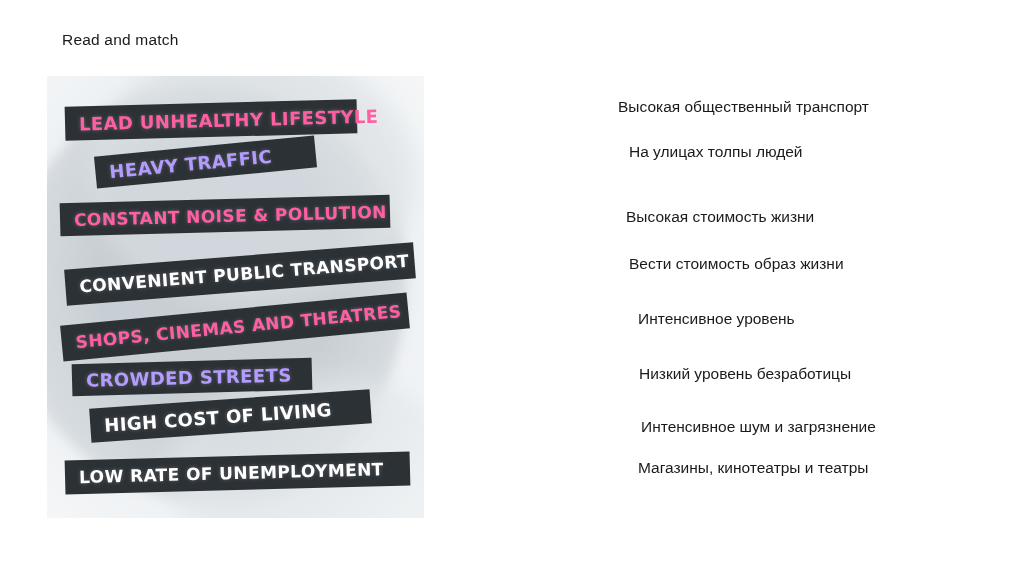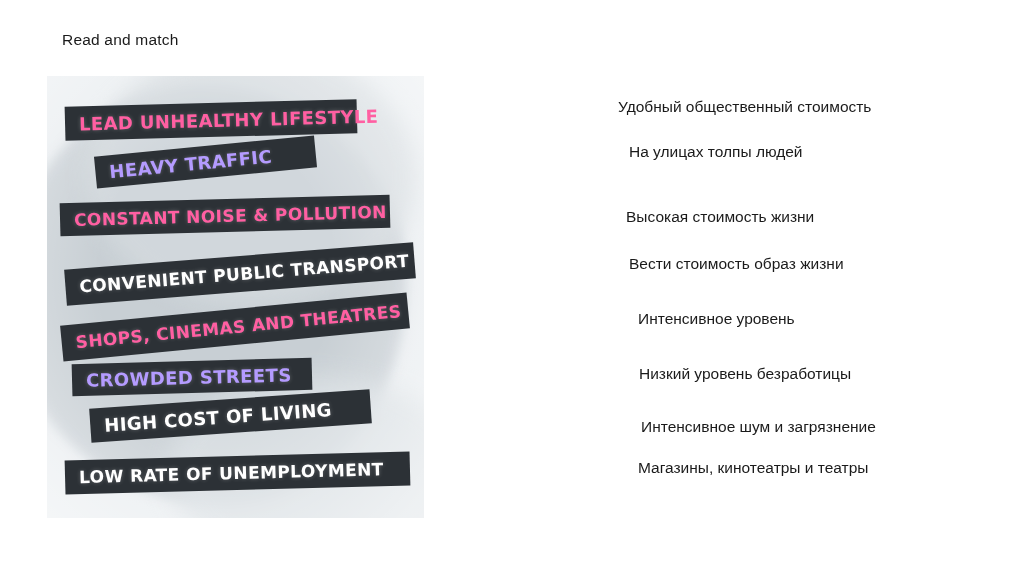--- a/index.html
+++ b/index.html
@@ -122,21 +122,21 @@
         <div class="strip" style="left: 13px; top: 123px; width: 330px; height: 33px; padding-left: 14px; font-size: 17px; color: rgb(255, 95, 162); background: rgb(44, 49, 54); transform: rotate(-1.5deg);">CONSTANT NOISE &amp; POLLUTION</div>
         <div class="strip" style="left: 18px; top: 180px; width: 350px; height: 36px; padding-left: 14px; font-size: 17px; color: rgb(255, 255, 255); background: rgb(44, 49, 54); transform: rotate(-4.5deg);">CONVENIENT PUBLIC TRANSPORT</div>
         <div class="strip" style="left: 14px; top: 233px; width: 348px; height: 36px; padding-left: 14px; font-size: 17px; color: rgb(255, 95, 162); background: rgb(44, 49, 54); transform: rotate(-5.5deg);">SHOPS, CINEMAS AND THEATRES</div>
         <div class="strip" style="left: 25px; top: 285px; width: 240px; height: 32px; padding-left: 14px; font-size: 18px; color: rgb(180, 155, 255); background: rgb(44, 49, 54); transform: rotate(-1.5deg);">CROWDED STREETS</div>
         <div class="strip" style="left: 43px; top: 323px; width: 281px; height: 34px; padding-left: 14px; font-size: 18px; color: rgb(255, 255, 255); background: rgb(44, 49, 54); transform: rotate(-4deg);">HIGH COST OF LIVING</div>
         <div class="strip" style="left: 18px; top: 380px; width: 345px; height: 34px; padding-left: 14px; font-size: 17px; color: rgb(255, 255, 255); background: rgb(44, 49, 54); transform: rotate(-1.5deg);">LOW RATE OF UNEMPLOYMENT</div>
       </div>
   </div>
 
   <div id="right-list">
-      <div class="ru-item" style="left: 18px; top: 0px;">Удобный общественный стоимость</div>
+      <div class="ru-item" style="left: 18px; top: 0px;">Высокая общественный транспорт</div>
       <div class="ru-item" style="left: 29px; top: 45px; text-align: right;">На улицах толпы людей</div>
       <div class="ru-item" style="left: 26px; top: 102px; margin-top: 8px;">Высокая стоимость жизни</div>
       <div class="ru-item" style="left: 29px; top: 157px;">Вести стоимость образ жизни</div>
       <div class="ru-item" style="left: 38px; top: 212px;">Интенсивное уровень</div>
       <div class="ru-item" style="left: 39px; top: 267px;">Низкий уровень безработицы</div>
       <div class="ru-item" style="left: 41px; top: 320px;">Интенсивное шум и загрязнение</div>
       <div class="ru-item" style="left: 38px; top: 361px;">Магазины, кинотеатры и театры</div>
     </div>
 
 </div>

